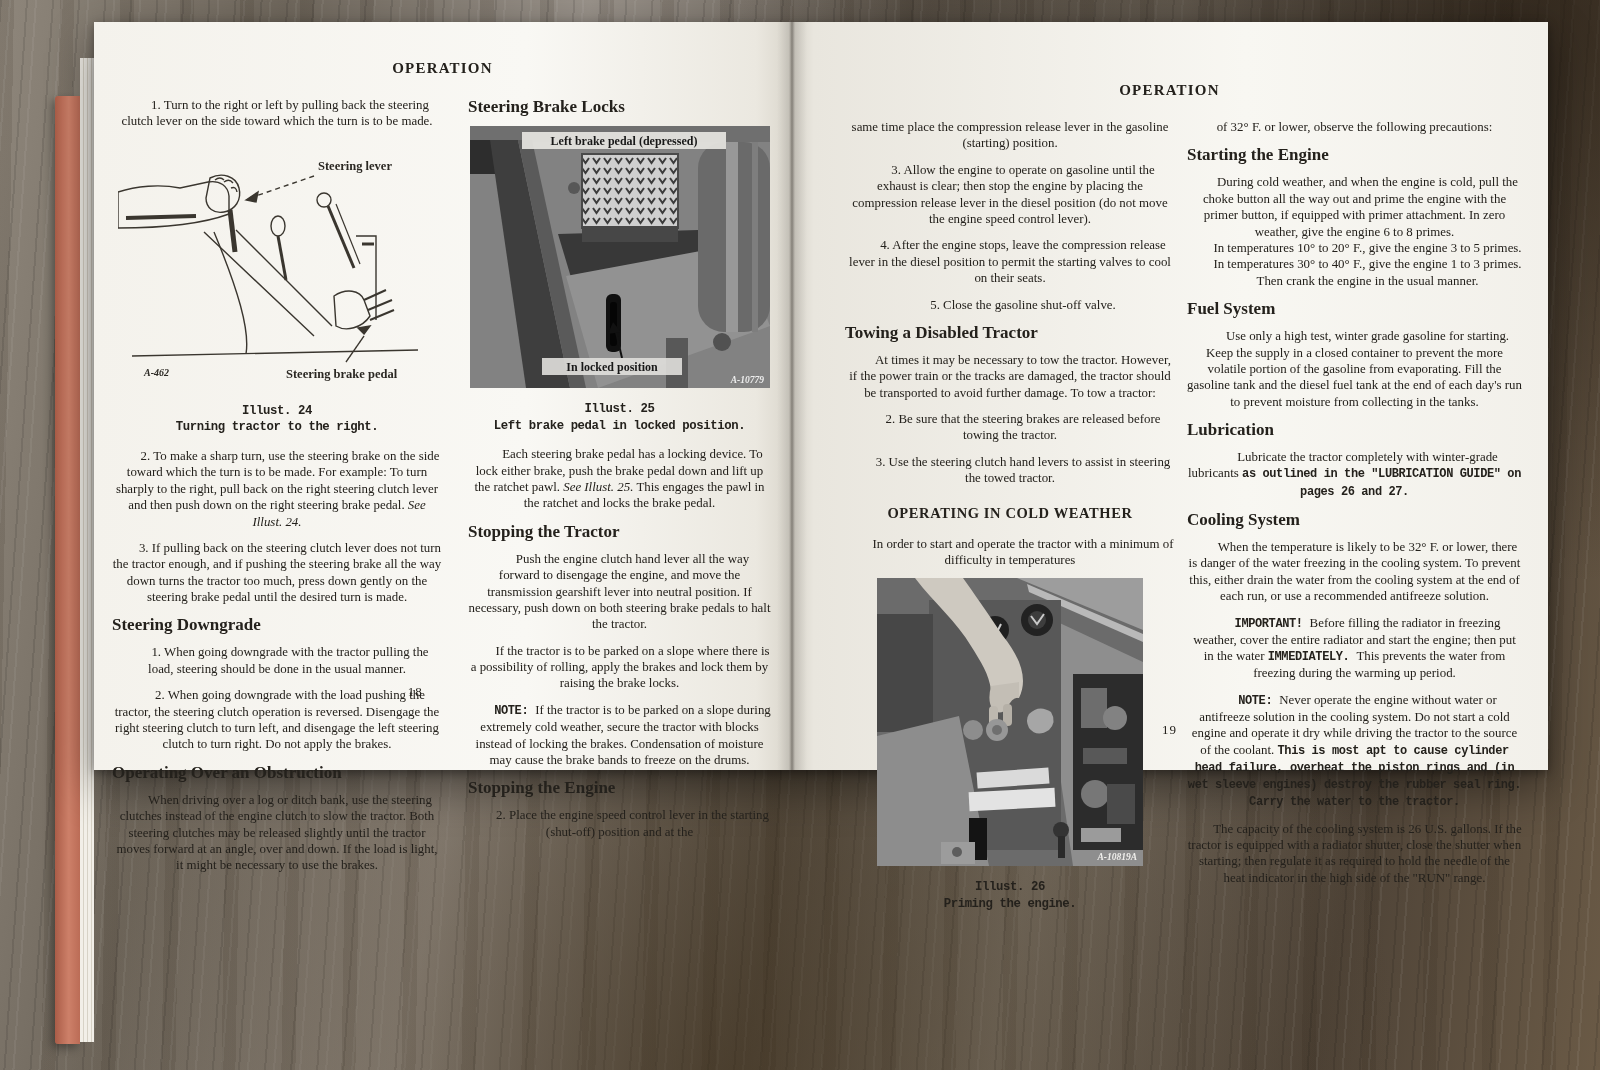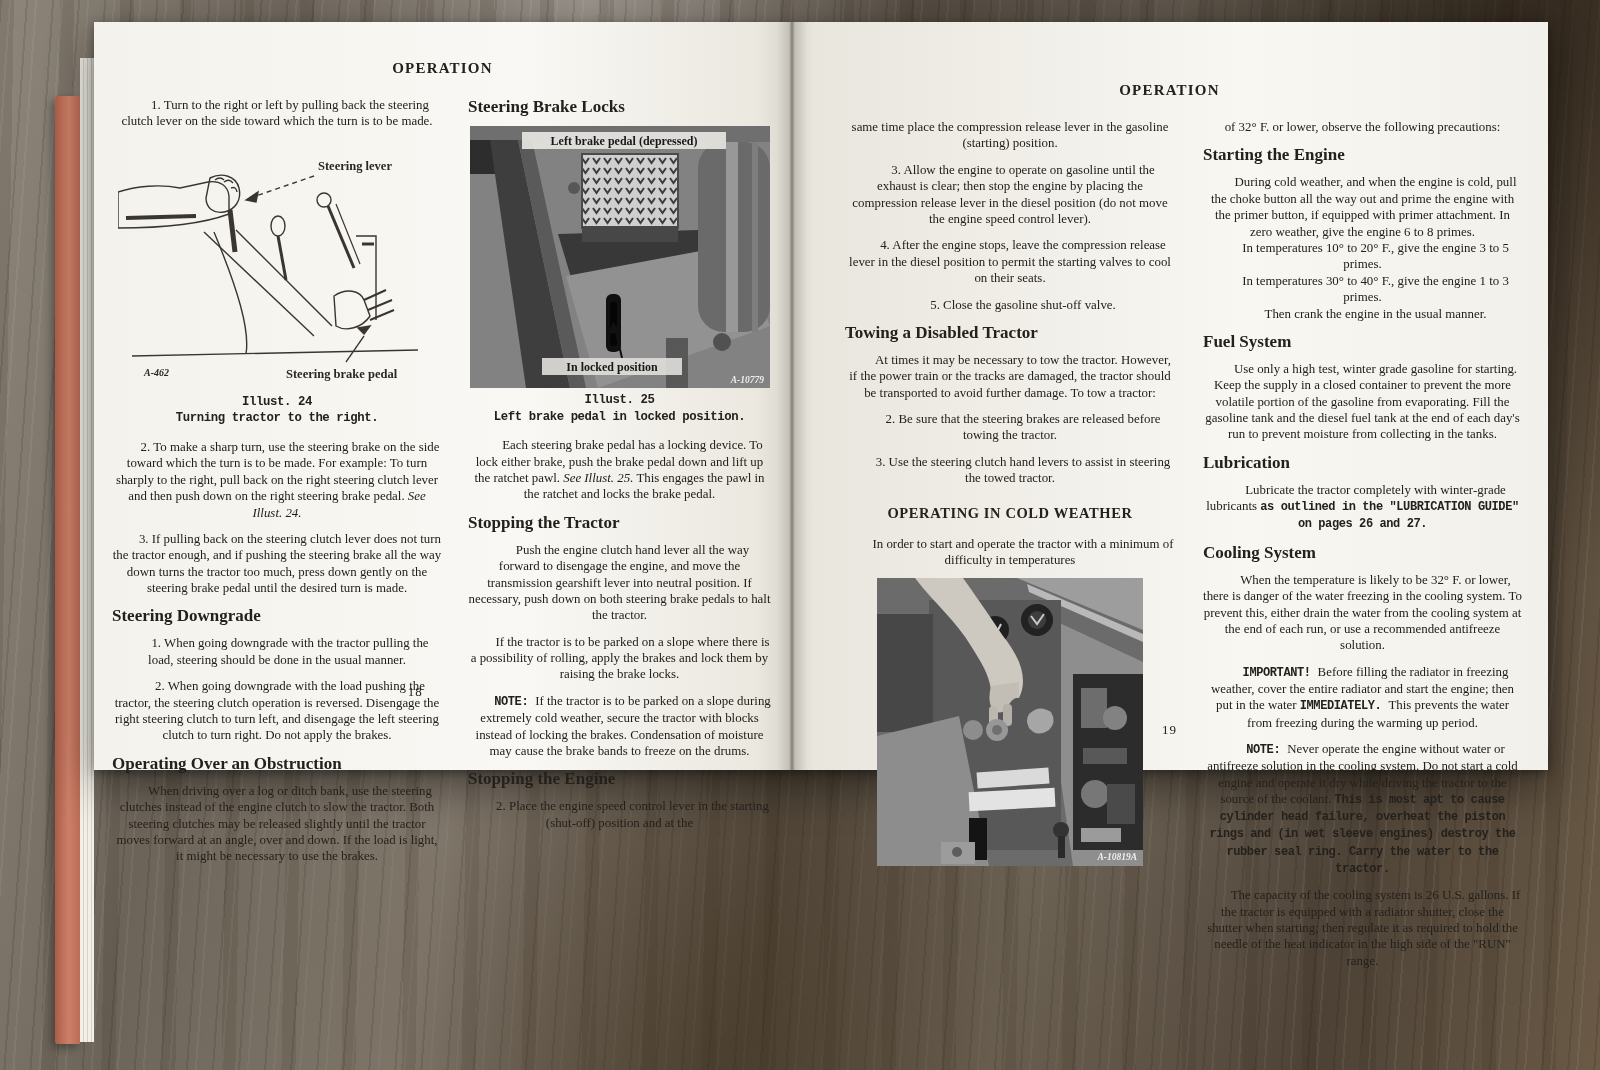--- a/index.html
+++ b/index.html
@@ -23,34 +23,34 @@
   .page{position:relative;height:100%;box-sizing:border-box;color:#24211c;}
   .page-left{width:697px;padding:38px 0 0 0;
     background:linear-gradient(to right,#f4f2ec 0%,#f9f8f4 62%,#ebe8e0 95%,#d9d5cb 100%);}
   .page-right{width:757px;padding:60px 0 0 0;
     background:linear-gradient(to left,#f2f0ea 0%,#f8f7f2 40%,#e9e6de 97%,#d5d1c7 100%);}
   .gutter{position:absolute;left:683px;top:0;width:30px;height:100%;pointer-events:none;
     background:linear-gradient(to right,rgba(0,0,0,0) 0%,rgba(0,0,0,.10) 40%,rgba(20,15,10,.42) 50%,rgba(0,0,0,.10) 60%,rgba(0,0,0,0) 100%);}
   .page-header{text-align:center;font-weight:700;font-size:15px;letter-spacing:1.2px;margin-bottom:20px;}
   .cols{display:flex;}
   .page-left .cols{padding:0 20px 0 18px;gap:26px;}
-  .page-right .cols{padding:0 26px 0 54px;gap:28px;}
+  .page-right .cols{padding:0 26px 0 54px;gap:12px;}
   .col{flex:1 1 0;min-width:0;}
   .page-left .col1{flex:0 0 330px;}
   .page-right .col1{flex:0 0 330px;}
   .body{font-size:12.9px;line-height:1.27;margin:0 0 10px;text-align:center;}
   .indent{text-indent:26px;}
   .tight{margin-bottom:0;}
   .sec{font-size:17px;font-weight:700;margin:6px 0 9px;}
   .sec-center{font-size:14.5px;font-weight:700;text-align:center;letter-spacing:.6px;margin:18px 0 14px;}
   .gothic{font-family:"Liberation Mono", monospace;font-weight:700;font-size:12px;letter-spacing:-.4px;}
   .gothic.pad{margin-right:7px;}
   .ital{font-style:italic;}
   figure{margin:8px 0 12px;text-align:center;}
-  figcaption{font-family:"Liberation Mono", monospace;font-weight:700;font-size:12.3px;line-height:1.35;letter-spacing:-.4px;}
+  figcaption{font-family:"Liberation Mono", monospace;font-weight:700;font-size:12.3px;line-height:1.35;margin-top:9px;letter-spacing:-.4px;}
   .pagenum{position:absolute;font-size:13px;letter-spacing:1px;}
   .pagenum-left{bottom:70px;left:45%;}
   .pagenum-right{bottom:32px;left:50%;transform:translateX(-50%);}
   svg .phlabel{font-family:"Liberation Serif",serif;font-weight:700;}
 </style>
 </head>
 <body>
 
 <div class="cover-edge"></div>
 <div class="page-edge-stack"></div>
@@ -215,20 +215,24 @@
             <path d="M152,136 q10,-10 22,-2 q6,10 -2,18 q-12,8 -20,-2 q-4,-8 0,-14" fill="#a6a6a6"></path>
             <rect x="100" y="192" width="72" height="16" fill="#dadada" transform="rotate(-4 136 200)"></rect>
             <rect x="92" y="212" width="86" height="19" fill="#e3e3e3" transform="rotate(-3 135 221)"></rect>
             <rect x="92" y="240" width="18" height="42" fill="#141414"></rect>
             <circle cx="184" cy="252" r="8" fill="#333"></circle>
             <rect x="181" y="258" width="7" height="22" fill="#2a2a2a"></rect>
             <rect x="64" y="264" width="34" height="22" fill="#9c9c9c"></rect>
             <circle cx="80" cy="274" r="5" fill="#5d5d5d"></circle>
             <text x="260" y="282" font-size="9.5" font-style="italic" font-weight="bold" text-anchor="end" fill="#f0efec">A-10819A</text>
           </svg>
+          <figcaption>
+            <div>Illust. 26</div>
+            <div>Priming the engine.</div>
+          </figcaption>
         </figure>
       </div>
 
       <div class="col col2">
         <p class="body">of 32° F. or lower, observe the following precautions:</p>
 
         <h3 class="sec">Starting the Engine</h3>
         <p class="body indent tight">During cold weather, and when the engine is cold, pull the choke button all the way out and prime the engine with the primer button, if equipped with primer attachment.  In zero weather, give the engine 6 to 8 primes.</p>
         <p class="body indent tight">In temperatures 10° to 20° F., give the engine 3 to 5 primes.</p>
         <p class="body indent tight">In temperatures 30° to 40° F., give the engine 1 to 3 primes.</p>

